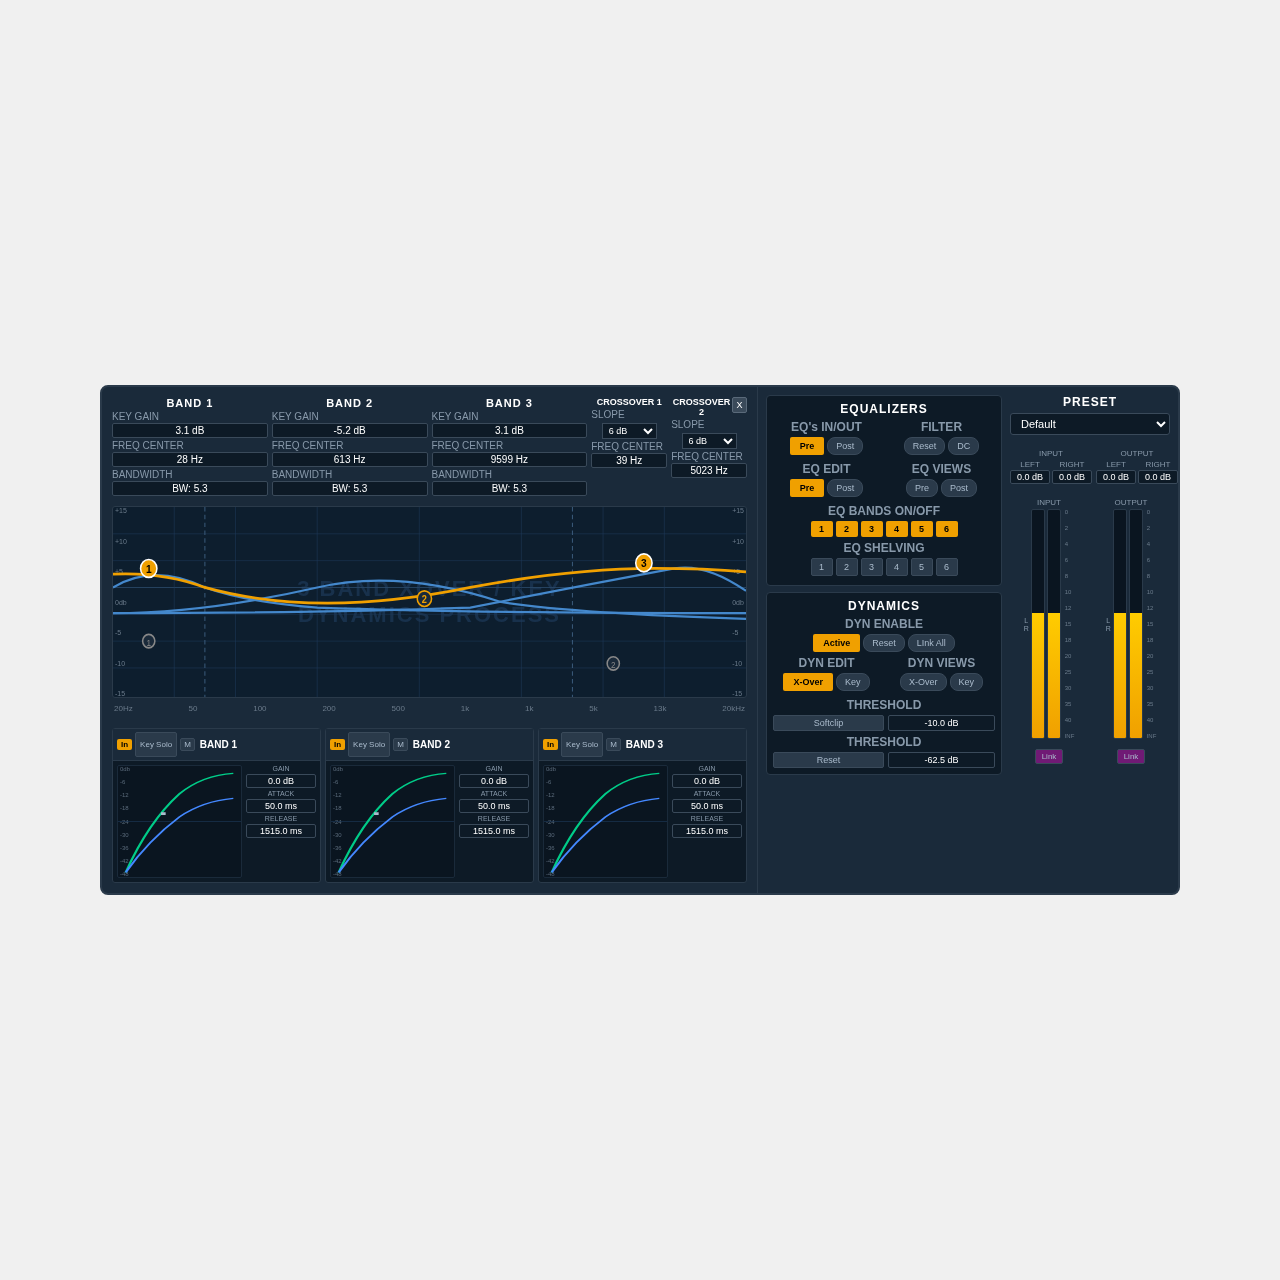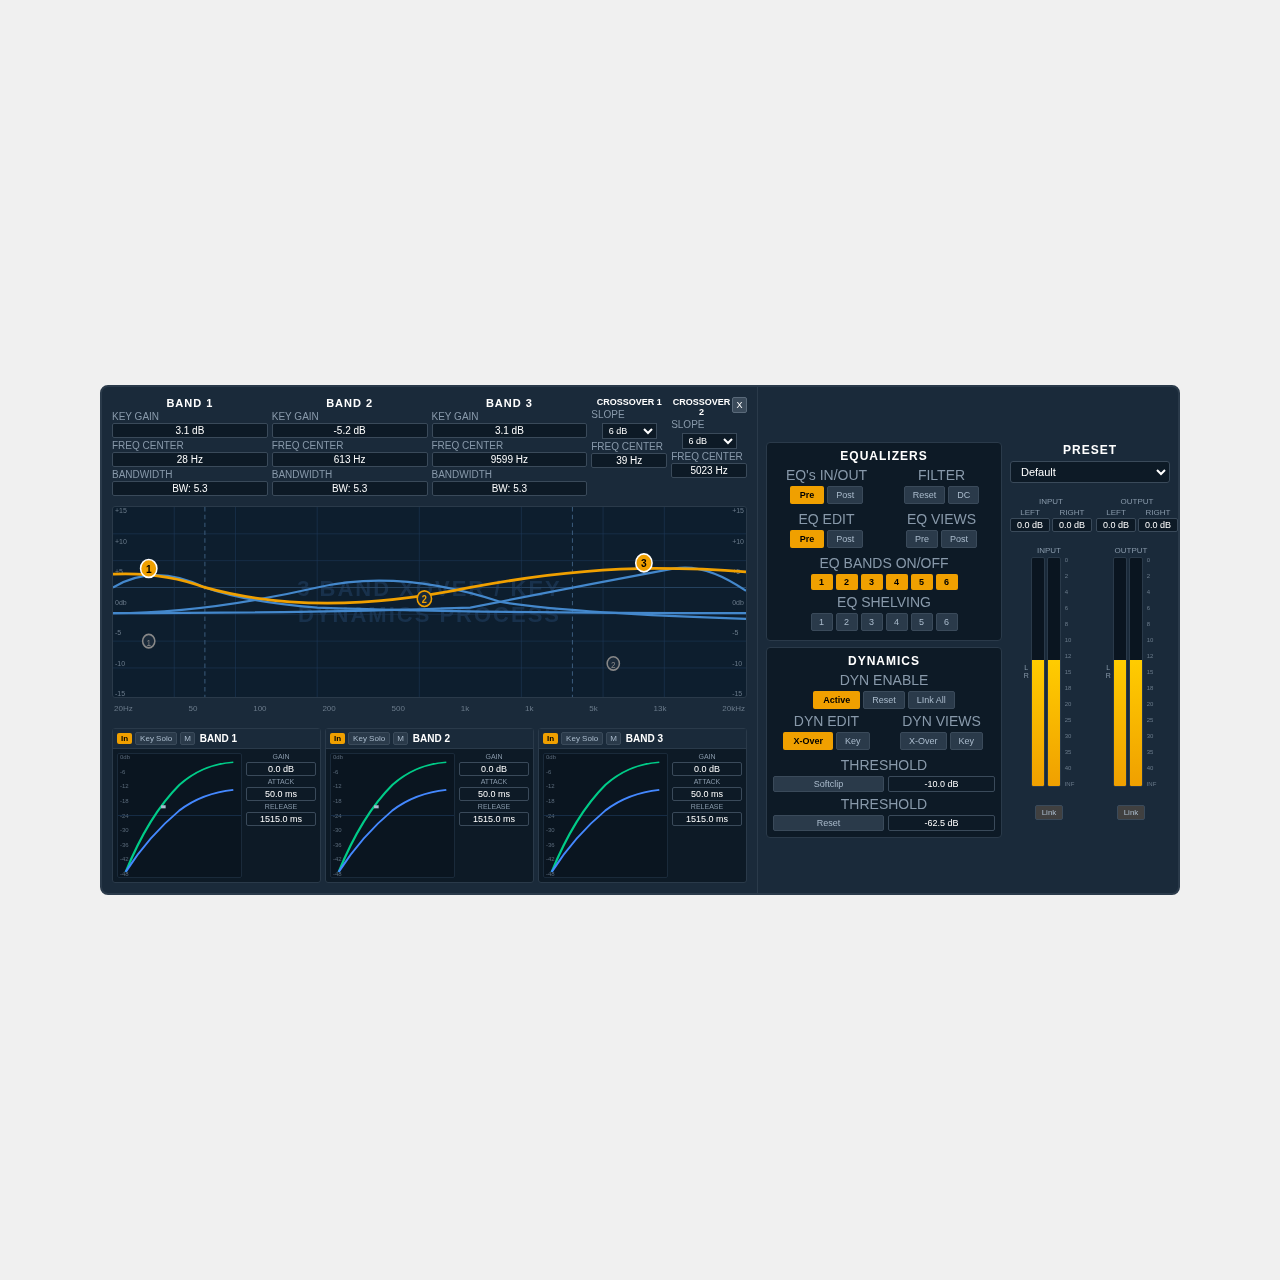--- a/index.html
+++ b/index.html
@@ -174,21 +174,21 @@
       border-radius: 2px;
       padding: 1px 4px;
       cursor: pointer;
     }
     .btn-key-solo {
       background: #2a3a4a;
       color: #aabbcc;
       font-size: 8px;
       border: 1px solid #3a4a5a;
       border-radius: 2px;
-      padding: 1px 4px;
+      padding: 7px 4px;
       cursor: pointer;
     }
     .btn-m {
       background: #2a3a4a;
       color: #aabbcc;
       font-size: 8px;
       border: 1px solid #3a4a5a;
       border-radius: 2px;
       padding: 1px 3px;
       cursor: pointer;
@@ -270,21 +270,20 @@
     }
     .plugin-name {
       color: #ffffff;
       font-size: 24px;
       font-weight: bold;
     }
     .right-main {
       display: flex;
       flex: 1;
       gap: 8px;
-      align-items: center;
     }
     .eq-dyn-section {
       flex: 1;
       display: flex;
       flex-direction: column;
       gap: 6px;
     }
     .section-title {
       color: #ffffff;
       font-size: 12px;
@@ -293,23 +292,24 @@
       text-align: center;
     }
     .section-box {
       background: #0d1a26;
       border: 1px solid #2a3a4a;
       border-radius: 4px;
       padding: 6px;
     }
     .row-label {
       color: #8899aa;
-      font-size: 14px;
+      font-size: 12px;
       text-align: center;
       margin-bottom: 3px;
+      font-weight: bold;
     }
     .btn-row {
       display: flex;
       gap: 3px;
       justify-content: center;
       margin-bottom: 3px;
     }
     .btn-yellow {
       background: #f0a000;
       color: #000;
@@ -318,21 +318,21 @@
       border: none;
       border-radius: 2px;
       padding: 3px 10px;
       cursor: pointer;
     }
     .btn-gray {
       background: #2a3a4a;
       color: #aabbcc;
       font-size: 9px;
       border: 1px solid #3a4a5a;
-      border-radius: 2px;
+      border-radius: 8px;
       padding: 3px 8px;
       cursor: pointer;
     }
     .num-btn {
       background: #f0a000;
       color: #000;
       font-size: 9px;
       font-weight: bold;
       border: none;
       border-radius: 2px;
@@ -379,29 +379,29 @@
       overflow: hidden;
     }
     .meter-fill-orange {
       position: absolute;
       bottom: 0;
       left: 0;
       right: 0;
       background: linear-gradient(to top, #f0a000, #ffcc00);
     }
     .meter-link-btn {
-      background: #404040;
+      background: #701a75;
       color: #aabbcc;
       font-size: 8px;
       border: 1px solid #3a4a5a;
       border-radius: 2px;
       padding: 2px 6px;
       cursor: pointer;
       text-align: center;
-      margin: 18px auto;
+      margin: 10px auto;
       display: block;
     }
     .meter-value {
       background: #0d1a26;
       color: #ffffff;
       font-size: 9px;
       text-align: center;
       border: 1px solid #3a4a5a;
       border-radius: 2px;
       padding: 1px 4px;

